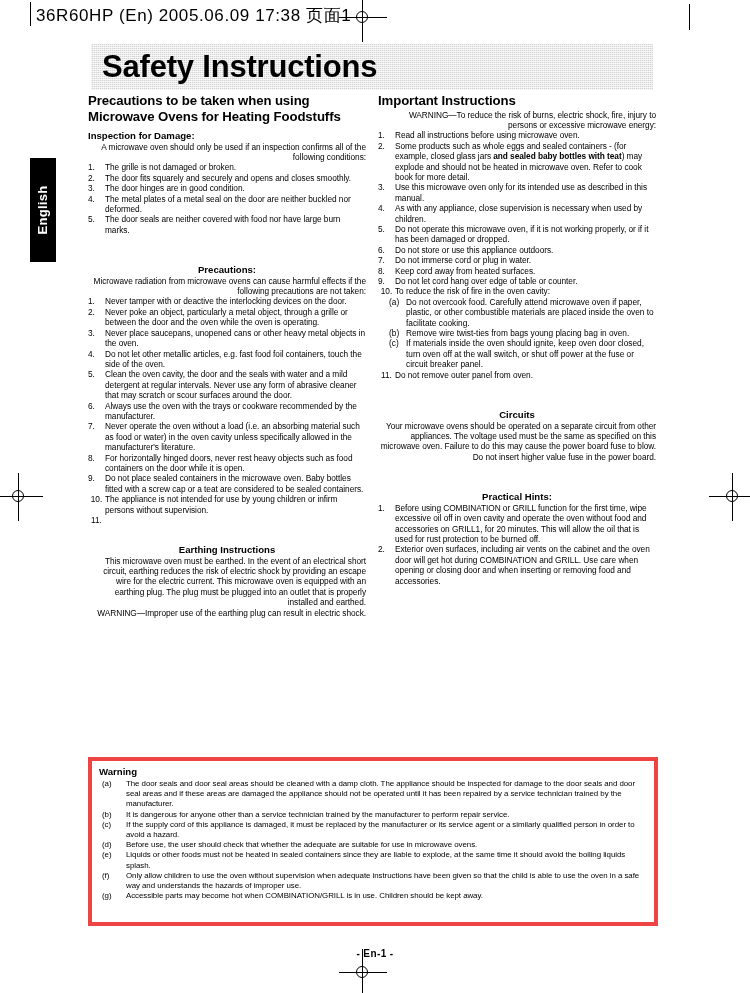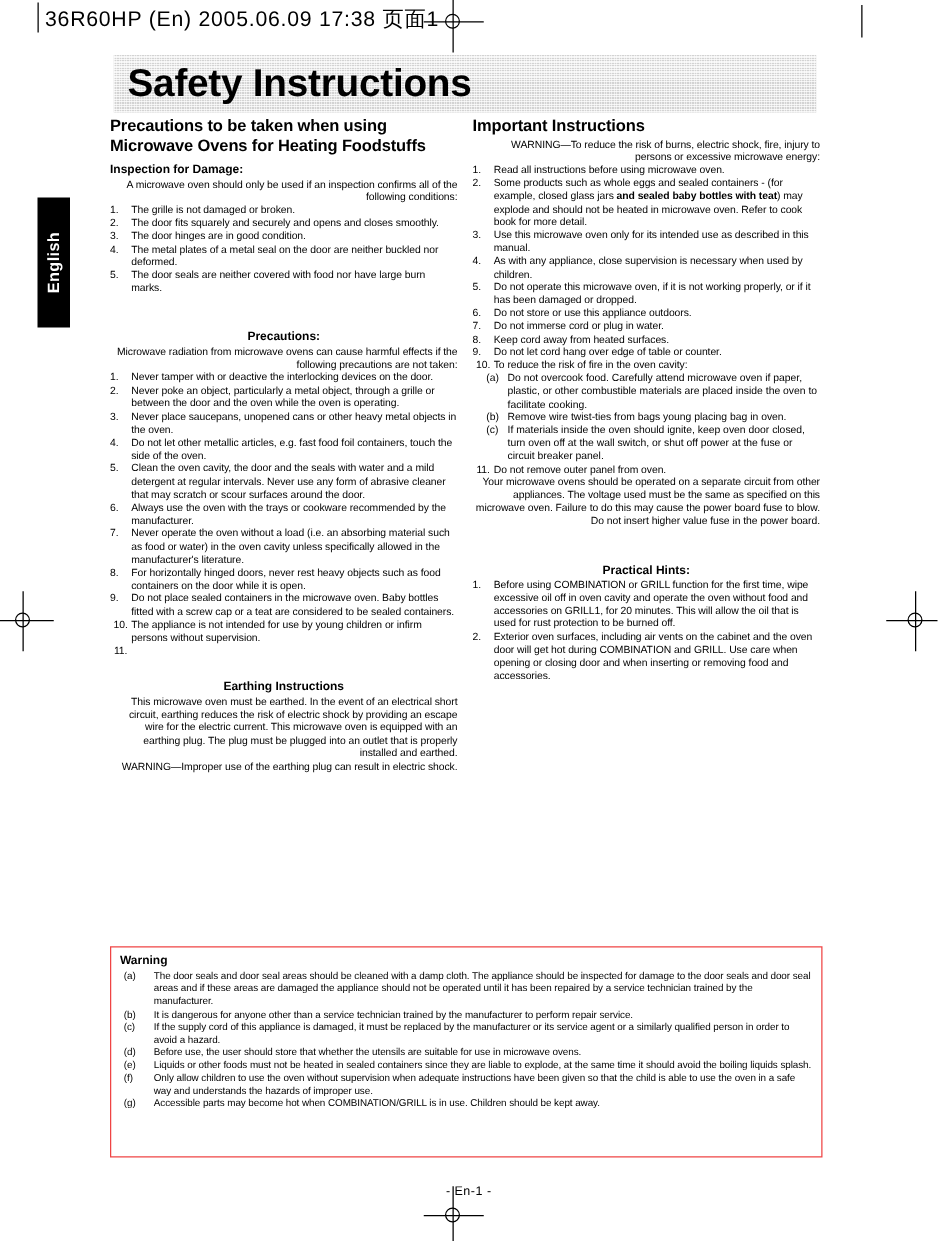--- a/index.html
+++ b/index.html
@@ -196,21 +196,21 @@
 
   b.inline-b { font-weight: bold; }
 
   
   .warn-box {
     position: absolute;
     left: 88px;
     top: 757px;
     width: 570px;
     height: 169px;
-    border: 1px solid #ef4444;
+    border: 4px solid #ef4444;
     box-sizing: border-box;
     padding: 5px 7px 0 7px;
   }
   .warn-box h4 {
     margin: 0 0 2px 0;
     font-size: 9.6px;
     font-weight: bold;
     line-height: 11px;
   }
   .warn-box ol {
@@ -233,20 +233,21 @@
 
   
   .footer {
     position: absolute;
     left: 0;
     top: 948px;
     width: 750px;
     text-align: center;
     font-size: 10px;
     letter-spacing: 0.4px;
+    font-weight: bold;
   }
 </style>
 </head>
 <body>
 
 <div class="reg-mark" style="left:352px; top:7px;">
   <span class="hline"></span>
     <span class="vline"></span>
     <span class="circ"></span>
 </div>
@@ -339,37 +340,38 @@
     <ol class="sub-list">
       <li><span class="mark">(a)</span><span>Do not overcook food. Carefully attend microwave oven if paper, plastic, or other combustible materials are placed inside the oven to facilitate cooking.</span></li>
       <li><span class="mark">(b)</span><span>Remove wire twist-ties from bags young placing bag in oven.</span></li>
       <li><span class="mark">(c)</span><span>If materials inside the oven should ignite, keep oven door closed, turn oven off at the wall switch, or shut off power at the fuse or circuit breaker panel.</span></li>
     </ol>
 
     <ol class="num-list">
       <li><span class="mark wide">11.</span><span>Do not remove outer panel from oven.</span></li>
     </ol>
 
+    <h3 class="sub-title gap">Circuits</h3>
     <p class="para">Your microwave ovens should be operated on a separate circuit from other appliances. The voltage used must be the same as specified on this microwave oven. Failure to do this may cause the power board fuse to blow. Do not insert higher value fuse in the power board.</p>
 
     <h3 class="sub-title gap">Practical Hints:</h3>
     <ol class="num-list">
       <li><span class="mark">1.</span><span>Before using COMBINATION or GRILL function for the first time, wipe excessive oil off in oven cavity and operate the oven without food and accessories on GRILL1, for 20 minutes. This will allow the oil that is used for rust protection to be burned off.</span></li>
       <li><span class="mark">2.</span><span>Exterior oven surfaces, including air vents on the cabinet and the oven door will get hot during COMBINATION and GRILL. Use care when opening or closing door and when inserting or removing food and accessories.</span></li>
     </ol>
   </div>
 </div>
 
 <div class="warn-box">
   <h4>Warning</h4>
   <ol>
     <li><span class="mark">(a)</span><span>The door seals and door seal areas should be cleaned with a damp cloth. The appliance should be inspected for damage to the door seals and door seal areas and if these areas are damaged the appliance should not be operated until it has been repaired by a service technician trained by the manufacturer.</span></li>
     <li><span class="mark">(b)</span><span>It is dangerous for anyone other than a service technician trained by the manufacturer to perform repair service.</span></li>
     <li><span class="mark">(c)</span><span>If the supply cord of this appliance is damaged, it must be replaced by the manufacturer or its service agent or a similarly qualified person in order to avoid a hazard.</span></li>
-    <li><span class="mark">(d)</span><span>Before use, the user should store that whether the utensils are suitable for use in microwave ovens.</span></li>
+    <li><span class="mark">(d)</span><span>Before use, the user should check that whether the adequate are suitable for use in microwave ovens.</span></li>
     <li><span class="mark">(e)</span><span>Liquids or other foods must not be heated in sealed containers since they are liable to explode, at the same time it should avoid the boiling liquids splash.</span></li>
     <li><span class="mark">(f)</span><span>Only allow children to use the oven without supervision when adequate instructions have been given so that the child is able to use the oven in a safe way and understands the hazards of improper use.</span></li>
     <li><span class="mark">(g)</span><span>Accessible parts may become hot when COMBINATION/GRILL is in use. Children should be kept away.</span></li>
   </ol>
 </div>
 
 <div class="footer">
   <span>- En-1 -</span>
 </div>
 

